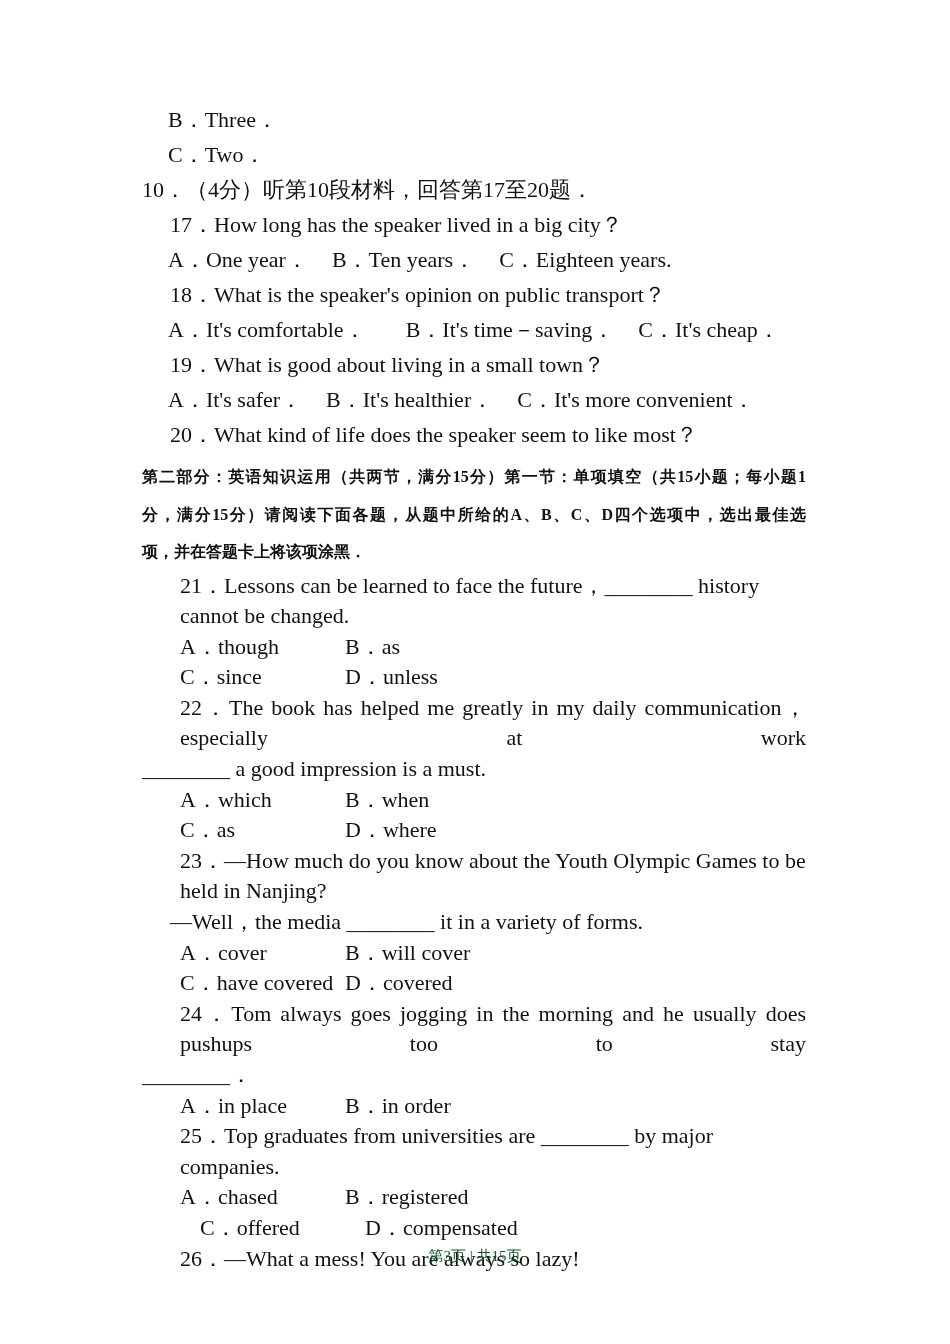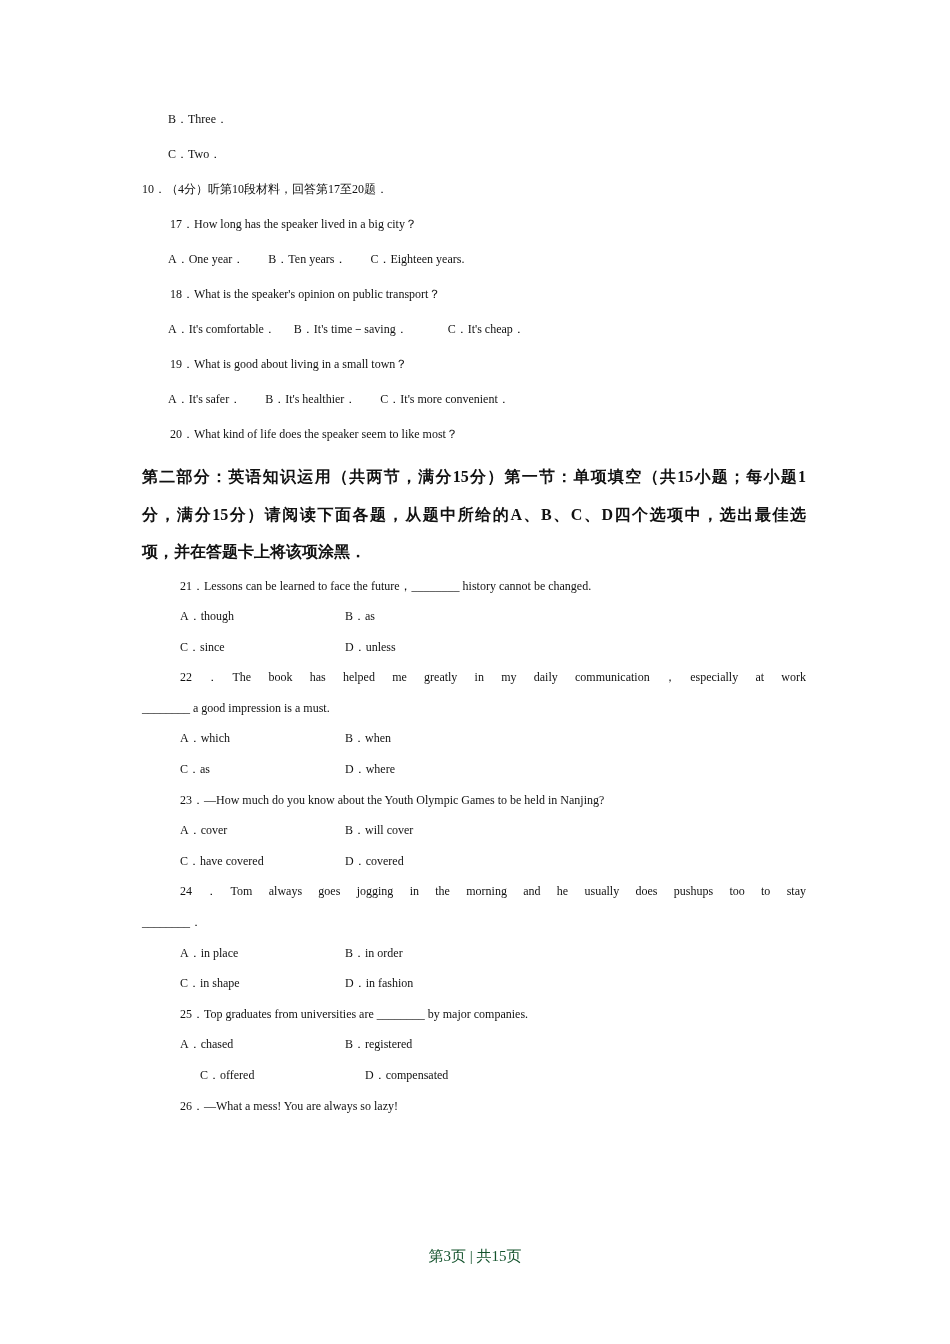--- a/index.html
+++ b/index.html
@@ -14,21 +14,21 @@
     height: 1344px;
     margin: 0 auto;
     background: #ffffff;
     box-sizing: border-box;
     padding: 102px 144px 0 142px;
     font-family: "Liberation Serif", "DejaVu Serif", serif;
     color: #111111;
     overflow: hidden;
   }
   .line {
-    font-size: 12px;
+    font-size: 22px;
     white-space: normal;
   }
   .p1 { line-height: 35px; }
   .p2 { line-height: 30.6px; }
   .bold {
     font-weight: bold;
     font-size: 16px;
     line-height: 37.5px;
   }
   .just {
@@ -53,40 +53,40 @@
 <body>
 
 <div class="page">
   <div>
       <div class="line p1" style="padding-left: 26px;">B．Three．</div>
       <div class="line p1" style="padding-left: 26px;">C．Two．</div>
       <div class="line p1">10．（4分）听第10段材料，回答第17至20题．</div>
       <div class="line p1" style="padding-left: 28px;">17．How long has the speaker lived in a big city？</div>
       <div class="line p1" style="padding-left: 26px;"><span class="col" style="margin-right: 24px;">A．One year．</span><span class="col" style="margin-right: 24px;">B．Ten years．</span><span class="col">C．Eighteen years.</span></div>
       <div class="line p1" style="padding-left: 28px;">18．What is the speaker's opinion on public transport？</div>
-      <div class="line p1" style="padding-left: 26px;"><span class="col" style="margin-right: 18px;">A．It's comfortable．</span><span class="col" style="margin-right: 40px;">B．It's time－saving．</span><span class="col">C．It's cheap．</span></div>
+      <div class="line p1" style="padding-left: 26px;"><span class="col" style="margin-right: 40px;">A．It's comfortable．</span><span class="col" style="margin-right: 24px;">B．It's time－saving．</span><span class="col">C．It's cheap．</span></div>
       <div class="line p1" style="padding-left: 28px;">19．What is good about living in a small town？</div>
       <div class="line p1" style="padding-left: 26px;"><span class="col" style="margin-right: 24px;">A．It's safer．</span><span class="col" style="margin-right: 24px;">B．It's healthier．</span><span class="col">C．It's more convenient．</span></div>
       <div class="line p1" style="padding-left: 28px;">20．What kind of life does the speaker seem to like most？</div>
       <div class="line bold just mt6">第二部分：英语知识运用（共两节，满分15分）第一节：单项填空（共15小题；每小题1</div>
       <div class="line bold just">分，满分15分）请阅读下面各题，从题中所给的A、B、C、D四个选项中，选出最佳选</div>
       <div class="line bold">项，并在答题卡上将该项涂黑．</div>
       <div class="line p2 mt22" style="padding-left: 38px;">21．Lessons can be learned to face the future，________ history cannot be changed.</div>
       <div class="line p2" style="padding-left: 38px;"><span class="col" style="display: inline-block; width: 165px;">A．though</span><span class="col">B．as</span></div>
       <div class="line p2" style="padding-left: 38px;"><span class="col" style="display: inline-block; width: 165px;">C．since</span><span class="col">D．unless</span></div>
       <div class="line p2 just" style="padding-left: 38px;">22．The book has helped me greatly in my daily communication，especially at work</div>
       <div class="line p2">________ a good impression is a must.</div>
       <div class="line p2" style="padding-left: 38px;"><span class="col" style="display: inline-block; width: 165px;">A．which</span><span class="col">B．when</span></div>
       <div class="line p2" style="padding-left: 38px;"><span class="col" style="display: inline-block; width: 165px;">C．as</span><span class="col">D．where</span></div>
       <div class="line p2" style="padding-left: 38px;">23．—How much do you know about the Youth Olympic Games to be held in Nanjing?</div>
+      <div class="line p2" style="padding-left: 28px;">—Well，the media ________ it in a variety of forms.</div>
       <div class="line p2" style="padding-left: 38px;"><span class="col" style="display: inline-block; width: 165px;">A．cover</span><span class="col">B．will cover</span></div>
       <div class="line p2" style="padding-left: 38px;"><span class="col" style="display: inline-block; width: 165px;">C．have covered</span><span class="col">D．covered</span></div>
       <div class="line p2 just" style="padding-left: 38px;">24．Tom always goes jogging in the morning and he usually does pushups too to stay</div>
       <div class="line p2">________．</div>
       <div class="line p2" style="padding-left: 38px;"><span class="col" style="display: inline-block; width: 165px;">A．in place</span><span class="col">B．in order</span></div>
-      <div class="line p2" style="padding-left: 38px;"><span class="col" style="display: inline-block; width: 165px;">C．in shape</span><span class="col">D．in fashion</span></div>
       <div class="line p2" style="padding-left: 38px;">25．Top graduates from universities are ________ by major companies.</div>
       <div class="line p2" style="padding-left: 38px;"><span class="col" style="display: inline-block; width: 165px;">A．chased</span><span class="col">B．registered</span></div>
       <div class="line p2" style="padding-left: 38px;"><span class="col" style="display: inline-block; width: 165px; margin-left: 20px;">C．offered</span><span class="col">D．compensated</span></div>
       <div class="line p2" style="padding-left: 38px;">26．—What a mess! You are always so lazy!</div>
     </div>
   <div class="footer">第3页 | 共15页</div>
 </div>
 
 </body></html>

